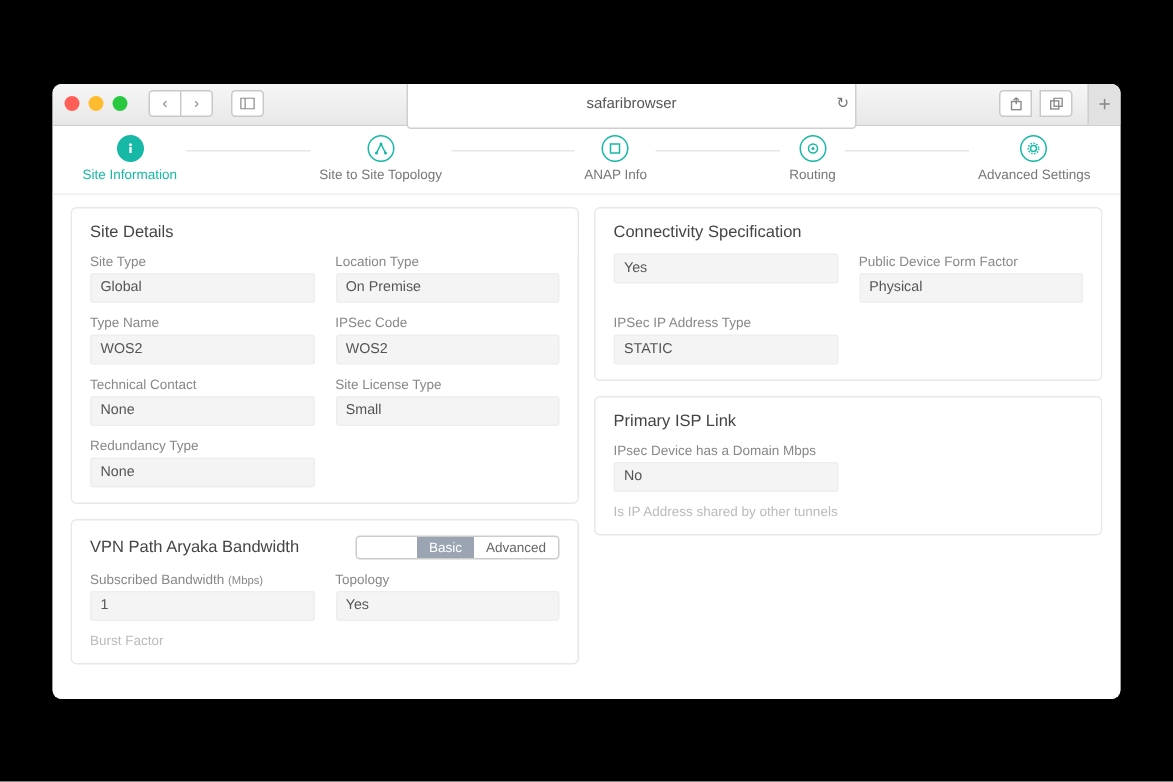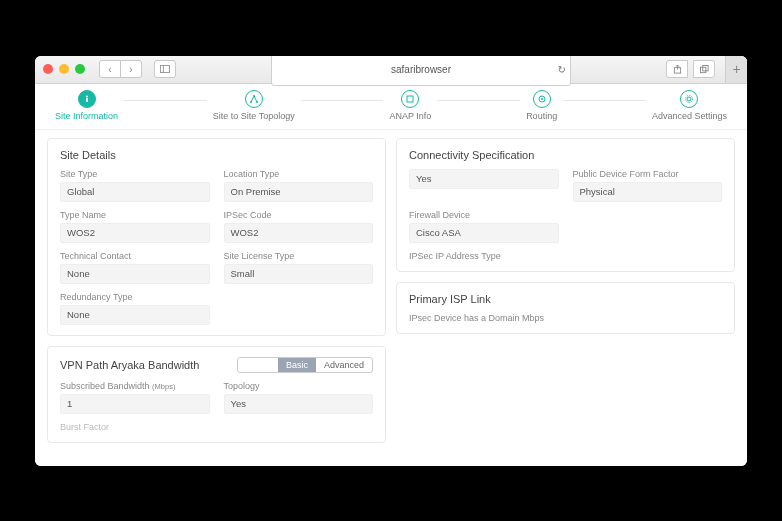--- a/index.html
+++ b/index.html
@@ -271,35 +271,32 @@
             <div class="field">
               <div class="field-value">Yes</div>
             </div>
             <div class="field">
               <span class="field-label">Public Device Form Factor</span>
               <div class="field-value">Physical</div>
             </div>
           </div>
           <div class="row">
             <div class="field half">
-              <span class="field-label">Firewall Device</span>
-              <div class="field-value">Cisco ASA</div>
-            </div>
-          </div>
-          <div class="row">
-            <div class="field half">
               <span class="field-label">IPSec IP Address Type</span>
+              <div class="field-value">STATIC</div>
             </div>
           </div>
         </div>
 
         <div class="card">
           <div class="card-title">Primary ISP Link</div>
           <div class="row">
             <div class="field half">
               <span class="field-label">IPsec Device has a Domain Mbps</span>
-            </div>
-          </div>
+              <div class="field-value">No</div>
+            </div>
+          </div>
+          <span class="truncated">Is IP Address shared by other tunnels</span>
         </div>
       </div>
     </div>
   </div>
 </div>
 
 </body></html>

